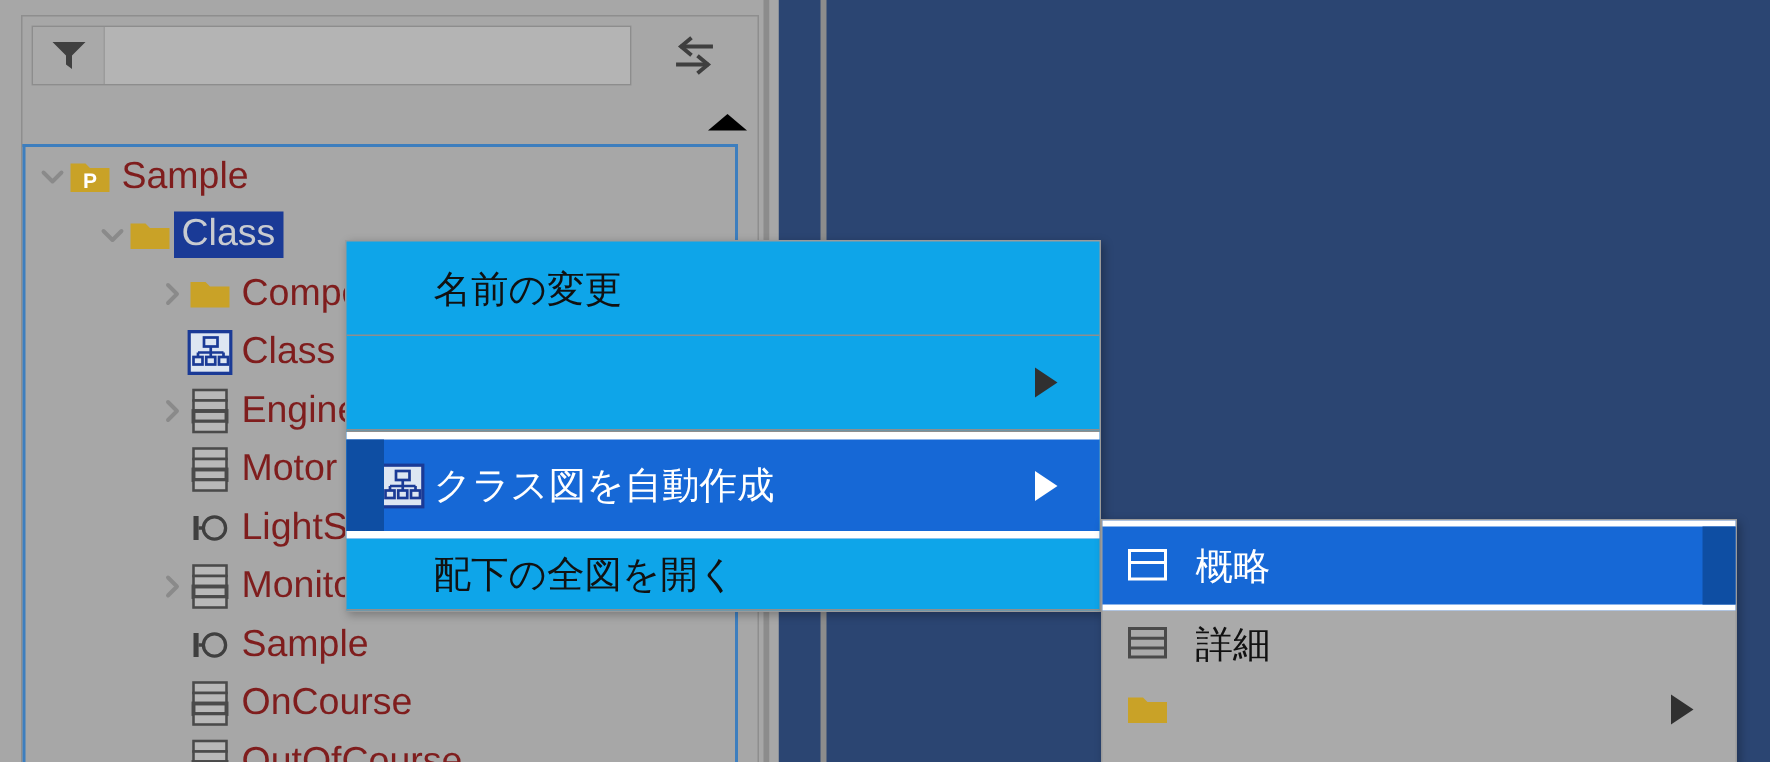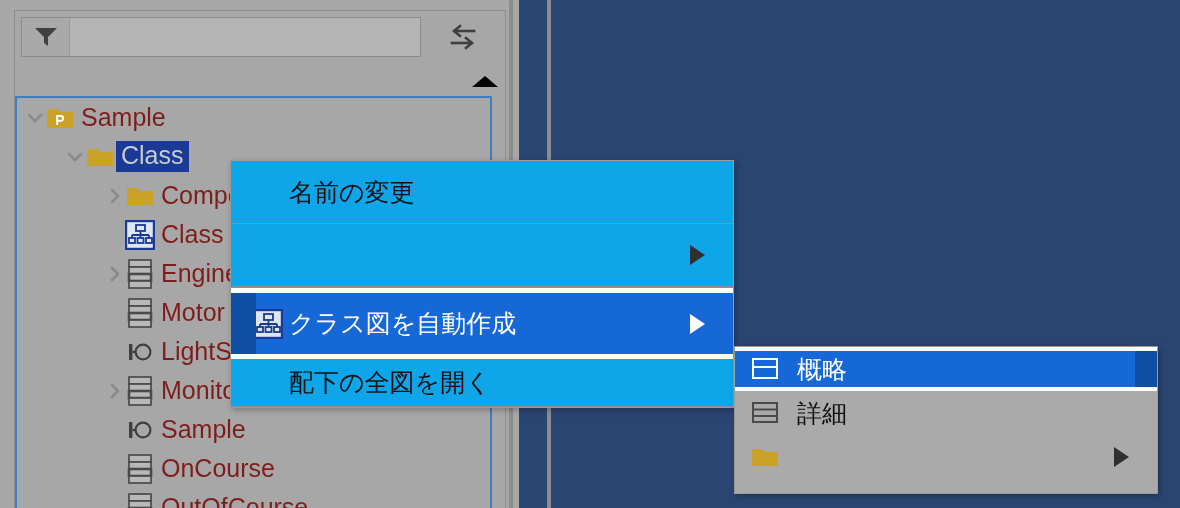--- a/index.html
+++ b/index.html
@@ -238,21 +238,21 @@
     flex: none;
     display: flex;
     align-items: center;
     justify-content: flex-start;
   }
   .sub-item.highlighted {
     background: #1668d6;
     color: #ffffff;
     border-top: 4px solid #ffffff;
     border-bottom: 4px solid #ffffff;
-    height: 44px;
+    height: 60px;
   }
   .sub-hl-tail {
     position: absolute;
     right: 0; top: 0;
     width: 22px; height: 100%;
     background: #0e4ea3;
   }
   .submenu-pad { height: 14px; }
 </style>
 </head>

